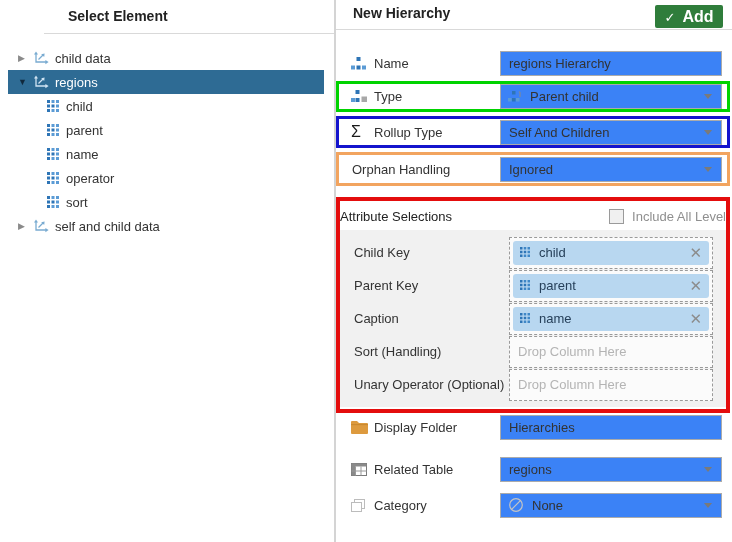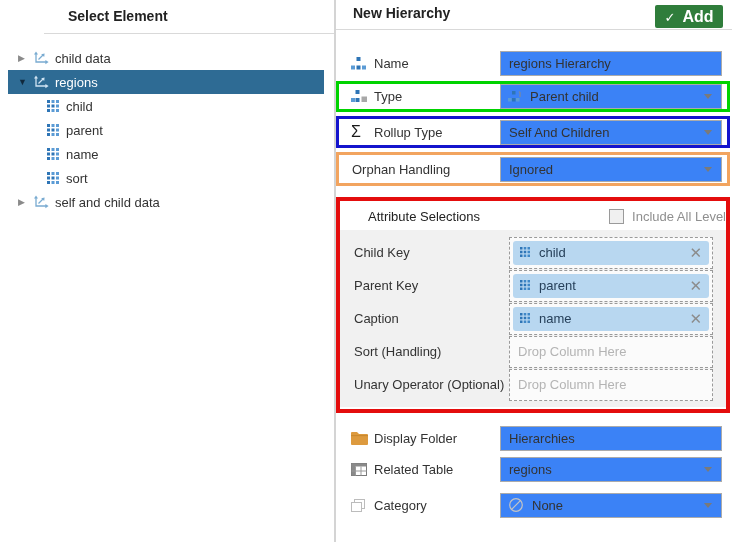--- a/index.html
+++ b/index.html
@@ -45,21 +45,21 @@
 
   .hl-box { position:absolute; left:0; right:2px; display:flex; align-items:center; }
   .hl-box .control { margin-right:5px; }
   .hl-box .row-icon { margin-left:12px; }
   .hl-green  { top:81px;  height:31px; border:3px solid #00d300; }
   .hl-blue   { top:116px; height:32px; border:3px solid #1414cd; }
   .hl-orange { top:152px; height:34px; border:3px solid #f2a45f; }
 
   
   .attr-box { position:absolute; top:197px; left:0; right:2px; height:216px; border:4px solid #e40d0d; overflow:hidden; background:#fff; }
-  .attr-title-row { height:27px; display:flex; align-items:center; padding:4px 0 0 28px; }
+  .attr-title-row { height:27px; display:flex; align-items:center; padding:4px 0 0 0; }
   .attr-title { flex:1; color:#222; }
   .checkbox { width:15px; height:15px; border:1px solid #9a9a9a; background:#f0f0f0; margin-right:8px; flex:0 0 15px; cursor:pointer; }
   .include-label { color:#8f8f8f; white-space:nowrap; }
   .attr-panel { background:#f1f1f1; margin-top:2px; padding:6px 0 6px 0; }
   .attr-row { display:flex; align-items:center; height:33px; }
   .attr-label { flex:1; padding-left:14px; }
   .drop-zone { width:204px; margin-right:13px; height:32px; border:1px dashed #9a9a9a; display:flex; align-items:center; background:#fbfbfb; }
   .placeholder { color:#b4b4b4; padding-left:8px; }
   .chip { flex:1; margin:3px; height:24px; background:#b8d7f0; border-radius:3px; display:flex; align-items:center; cursor:default; }
   .chip .col-icon { margin-left:7px; margin-right:0; }
@@ -162,20 +162,40 @@
                 <rect x="9" y="0" width="3" height="3"></rect>
                 <rect x="9" y="4.5" width="3" height="3"></rect>
                 <rect x="4.5" y="9" width="3" height="3"></rect>
                 <rect x="9" y="9" width="3" height="3"></rect>
               </g>
             </svg>
         </span>
         <span class="tree-label">name</span>
       </div>
 
+      <div class="tree-row leaf">
+        <span class="col-icon">
+          <svg width="12" height="12" viewBox="0 0 12 12">
+              <g fill="#2e75b6">
+                <rect x="0" y="0" width="3" height="3"></rect>
+                <rect x="0" y="4.5" width="3" height="3"></rect>
+                <rect x="0" y="9" width="3" height="3"></rect>
+                <rect x="4.5" y="4.5" width="3" height="3"></rect>
+              </g>
+              <g fill="#5b9bd5">
+                <rect x="4.5" y="0" width="3" height="3"></rect>
+                <rect x="9" y="0" width="3" height="3"></rect>
+                <rect x="9" y="4.5" width="3" height="3"></rect>
+                <rect x="4.5" y="9" width="3" height="3"></rect>
+                <rect x="9" y="9" width="3" height="3"></rect>
+              </g>
+            </svg>
+        </span>
+        <span class="tree-label">operator</span>
+      </div>
 
       <div class="tree-row leaf">
         <span class="col-icon">
           <svg width="12" height="12" viewBox="0 0 12 12">
               <g fill="#2e75b6">
                 <rect x="0" y="0" width="3" height="3"></rect>
                 <rect x="0" y="4.5" width="3" height="3"></rect>
                 <rect x="0" y="9" width="3" height="3"></rect>
                 <rect x="4.5" y="4.5" width="3" height="3"></rect>
               </g>
@@ -374,21 +394,21 @@
         <div class="attr-row">
           <span class="attr-label">Unary Operator (Optional)</span>
           <div class="drop-zone">
             <span class="placeholder">Drop Column Here</span>
           </div>
         </div>
 
       </div>
     </div>
 
-    <div class="row" style="top:425px;height:26px;">
+    <div class="row" style="top:414px;height:26px;">
       <span class="row-icon">
         <svg width="17" height="14" viewBox="0 0 17 14">
             <path d="M0 2 Q0 1 1 1 H6 L8 3 H16 Q17 3 17 4 V13 Q17 14 16 14 H1 Q0 14 0 13 Z" fill="#dd9a3e"></path>
             <path d="M0 4.6 H17" stroke="#c9882f" stroke-width="1.1"></path>
           </svg>
       </span>
       <span class="row-label">Display Folder</span>
       <input class="control text-input" value="Hierarchies" style="">
     </div>
 

